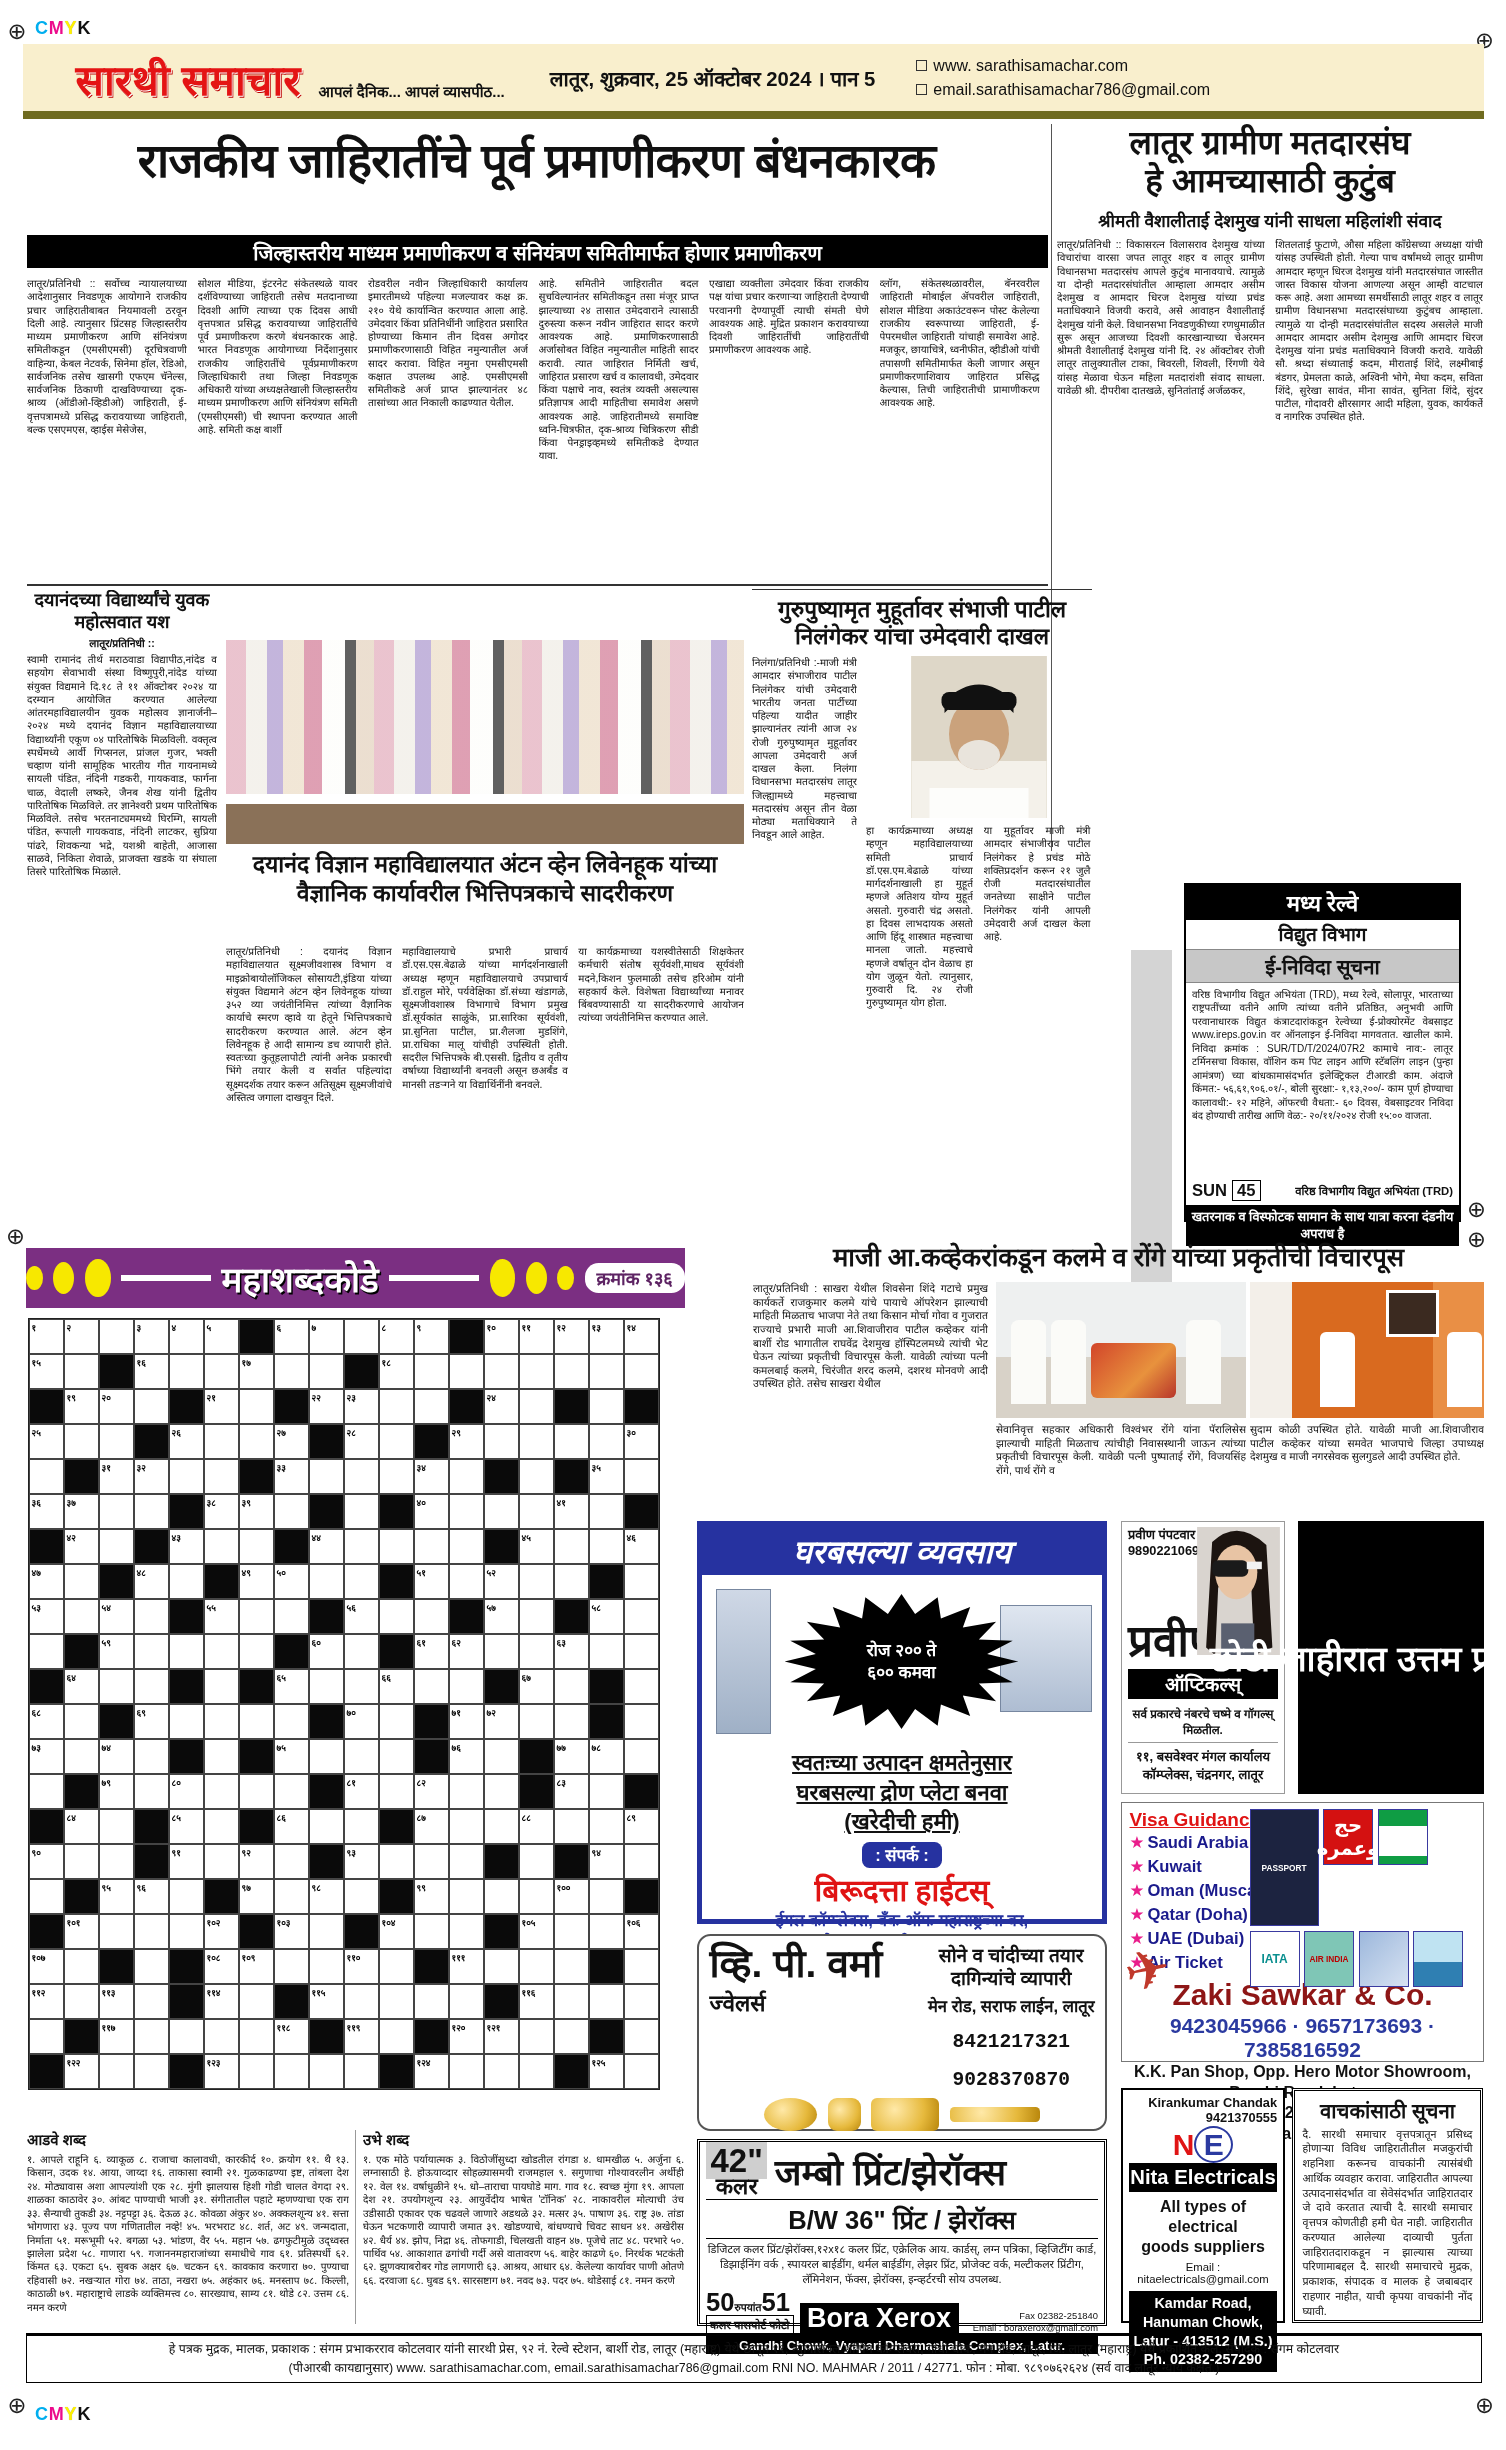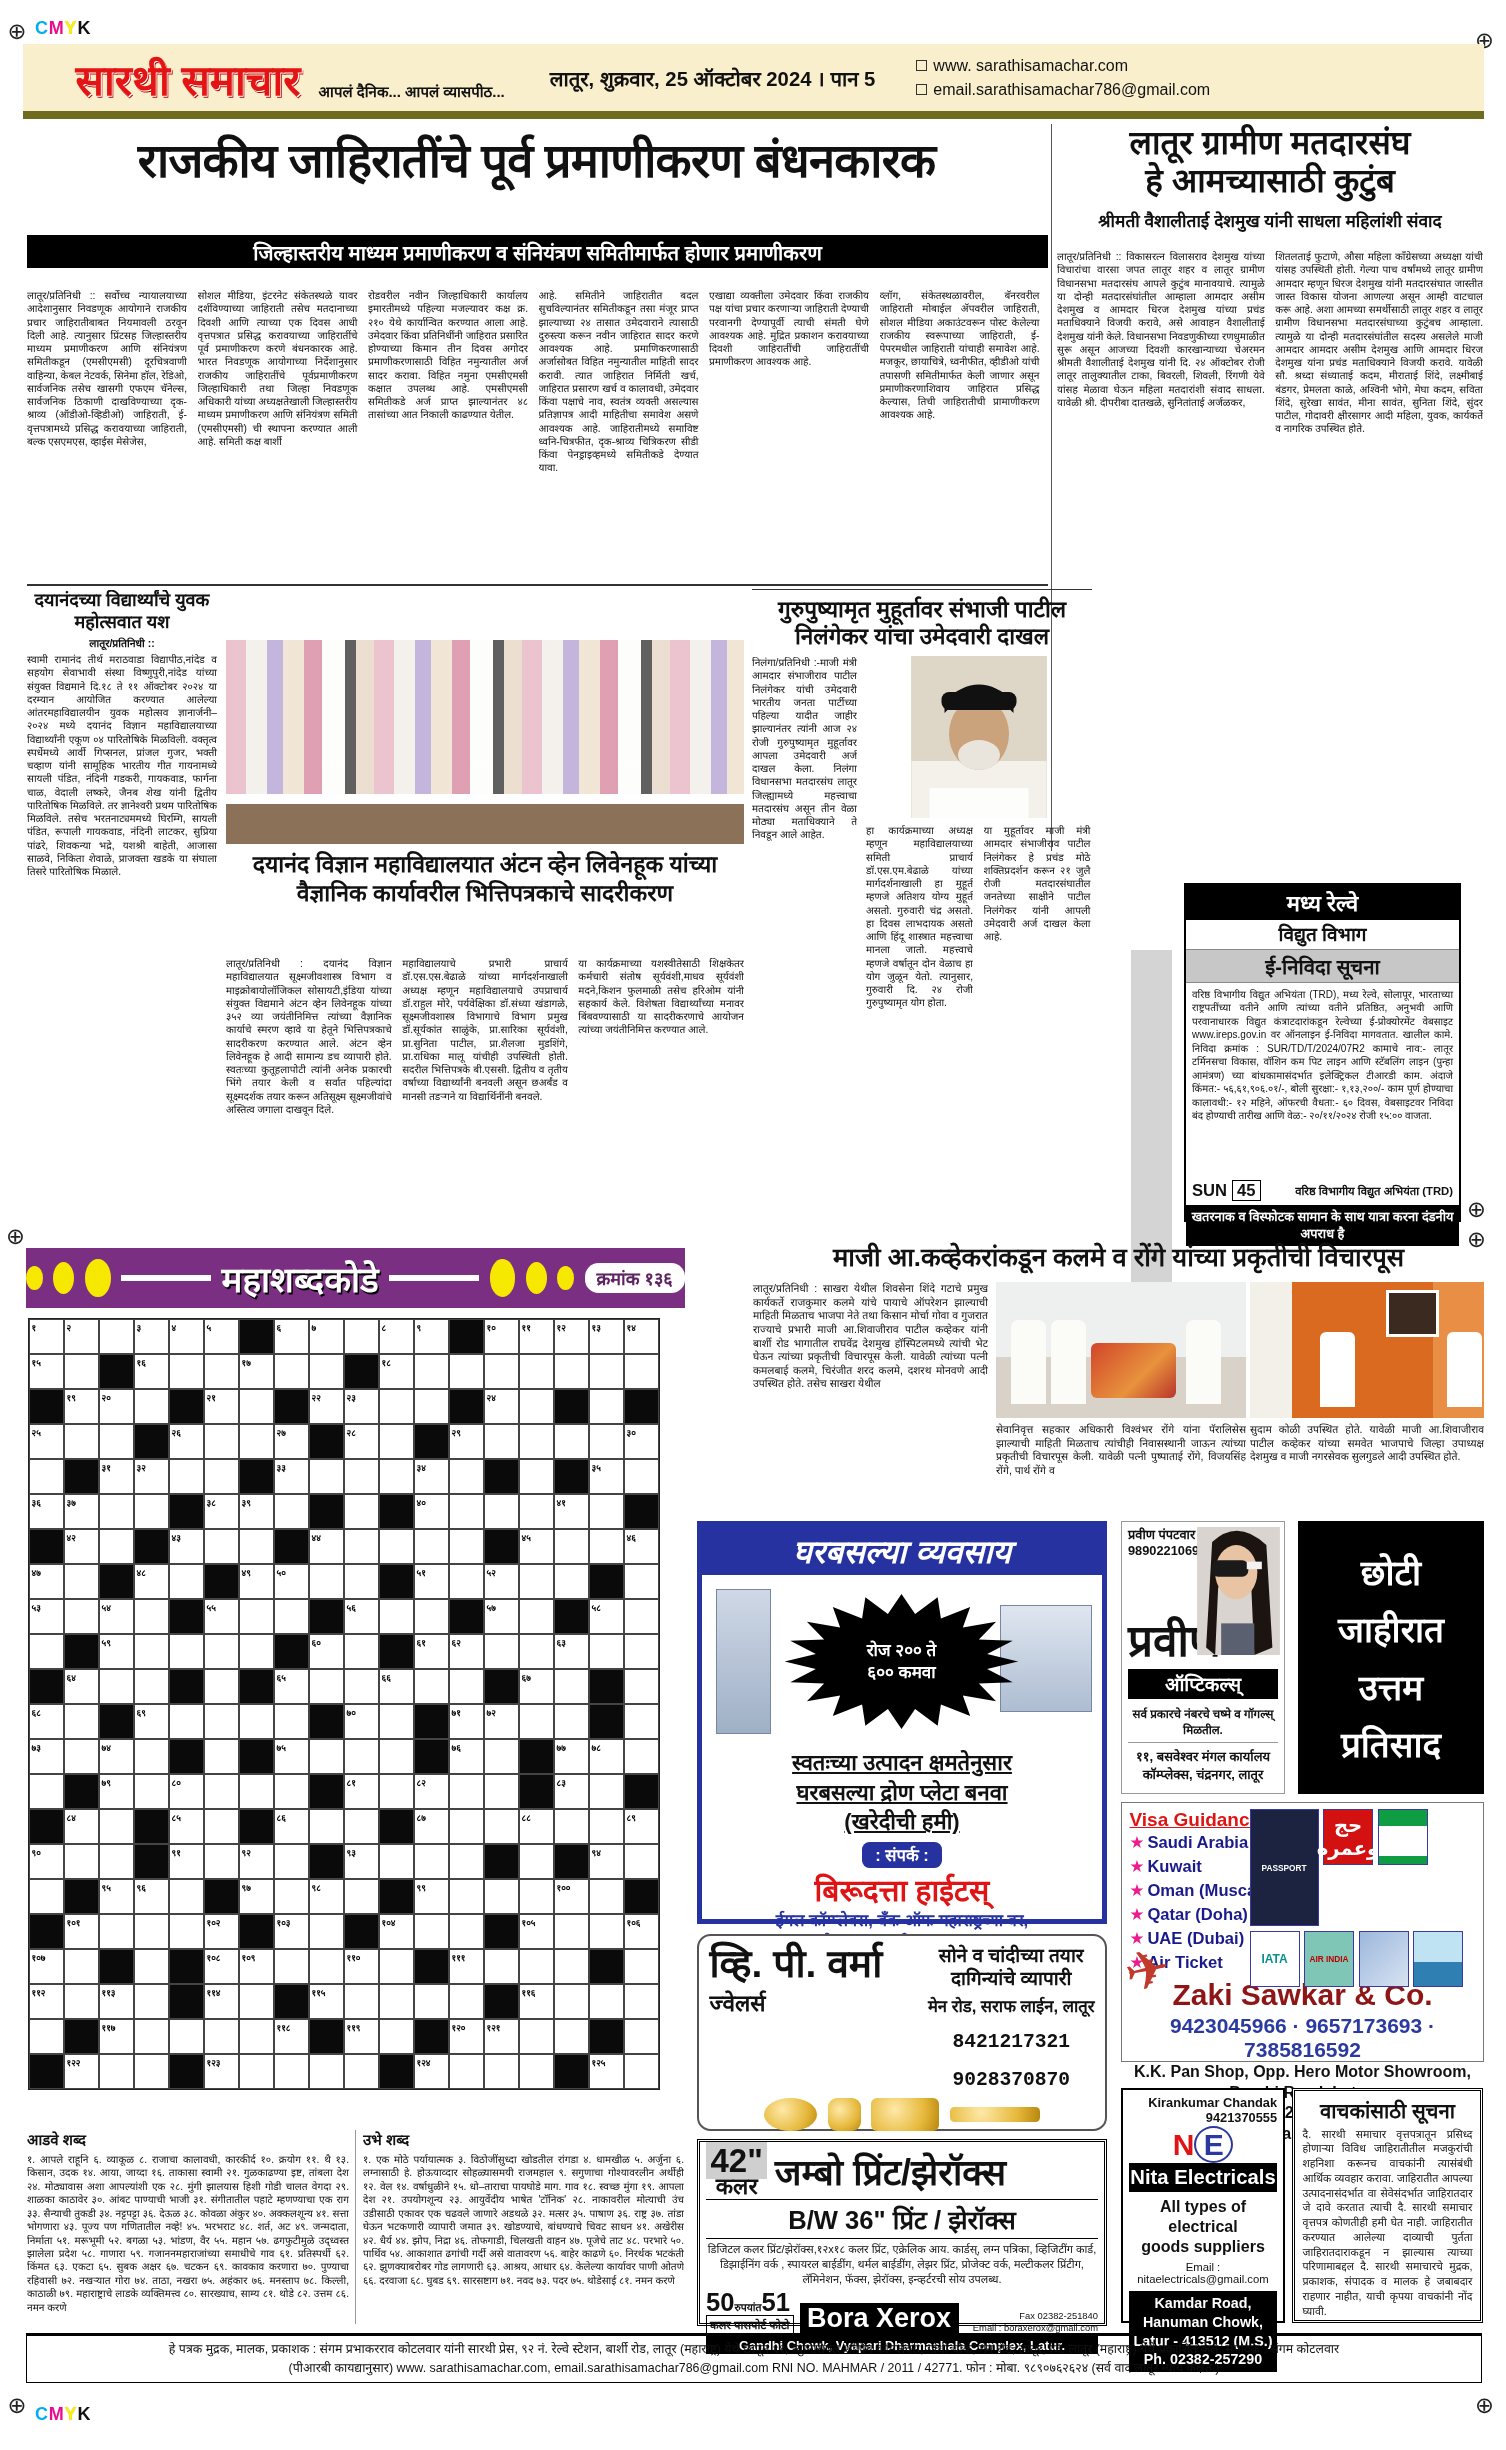--- a/index.html
+++ b/index.html
@@ -19,21 +19,21 @@
   .dateline{font-size:20.3px;font-weight:bold;margin-left:45px;white-space:nowrap;}
   .mcontacts{margin-left:41px;font-size:16px;line-height:1.5;}
   .sq{display:inline-block;width:9px;height:9px;border:1.5px solid #333;margin-right:6px;}
   .oliverule{position:absolute;left:22.6px;top:111px;width:1461px;height:8.3px;background:#6f6b1f;}
 
   
   .lead-h1{position:absolute;left:22.6px;top:127px;width:1028px;text-align:center;font-size:47px;font-weight:bold;
            white-space:nowrap;letter-spacing:-0.8px;}
   .lead-sub{position:absolute;left:27px;top:235px;width:1021px;height:33px;background:#000;color:#fff;
             display:flex;align-items:center;justify-content:center;font-size:20.3px;font-weight:bold;}
-  .colrow{display:flex;gap:10.5px;margin-top:12px;}
+  .colrow{display:flex;gap:10.5px;}
   .ncol{font-size:10.2px;line-height:1.3;text-align:justify;overflow:hidden;}
   .vrule{position:absolute;width:0.8px;background:#555;}
   .hrule{position:absolute;height:1.5px;background:#333;}
 
   .fam-h1{position:absolute;left:1056px;top:124px;width:428px;text-align:center;font-weight:bold;font-size:33px;line-height:1.15;}
   .fam-sub{position:absolute;left:1056px;top:209px;width:428px;text-align:center;font-weight:bold;font-size:17.3px;}
 
   .day-h{font-size:18px;font-weight:bold;text-align:center;line-height:1.2;}
   .byline{font-weight:bold;font-size:10.5px;}
 
@@ -127,21 +127,21 @@
   .xaddr{background:#000;color:#fff;text-align:center;font-weight:bold;font-size:12.8px;margin-top:2.3px;padding:1.5px 0;}
 
   .praveen{border:1.5px solid #999;padding:4.5px 6px;}
   .pr-top{font-weight:bold;font-size:12.8px;line-height:1.3;}
   .prfoto{position:absolute;right:4.5px;top:4.5px;width:83px;height:128px;}
   .prname{font-size:44px;font-weight:bold;margin-top:59px;line-height:1;}
   .propt{background:#000;color:#fff;text-align:center;font-weight:bold;font-size:19px;margin-top:6px;padding:2.3px 0;}
   .prl1{font-weight:bold;font-size:11.7px;text-align:center;margin-top:6px;border-bottom:0.8px solid #999;padding-bottom:4.5px;}
   .prl2{font-size:13px;text-align:center;margin-top:4.5px;font-weight:bold;}
 
-  .chhoti{background:#000;color:#fff;display:flex;flex-direction:column;align-items:center;justify-content:center;gap:10.5px;}
+  .chhoti{background:#000;color:#fff;display:flex;flex-direction:row;align-items:center;justify-content:center;gap:10.5px;}
   .chhoti div{font-size:35px;font-weight:bold;}
 
   .zaki{border:1.5px solid #777;padding:6px 7.5px;}
   .zvisa{color:#e01414;font-weight:bold;font-size:19px;text-decoration:underline;}
   .zlist{font-size:16.6px;font-weight:bold;color:#1a1a8c;line-height:1.45;}
   .zlist .st{color:#e91e8c;margin-right:3px;}
   .ztiles{position:absolute;right:7.5px;top:6px;width:226px;display:flex;flex-wrap:wrap;gap:4.5px;}
   .ztile{width:50px;height:56px;border:1.5px solid #3a3aa0;box-sizing:border-box;display:flex;align-items:center;justify-content:center;color:#fff;font-weight:bold;font-size:8.3px;text-align:center;}
   .zt-pass{background:#1c2340;width:69px;height:117px;}
   .zt-haj{background:#d41111;font-size:19.6px;}

